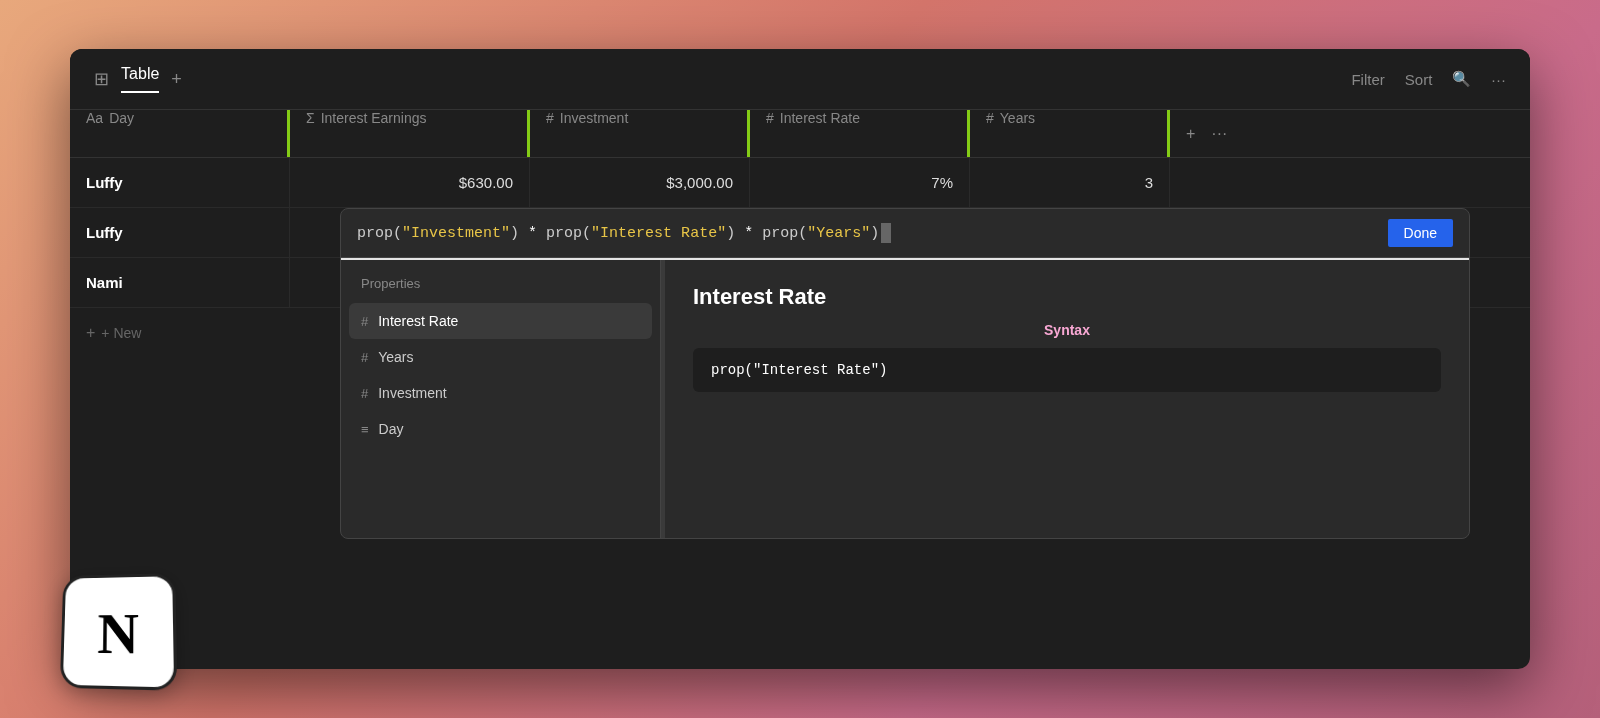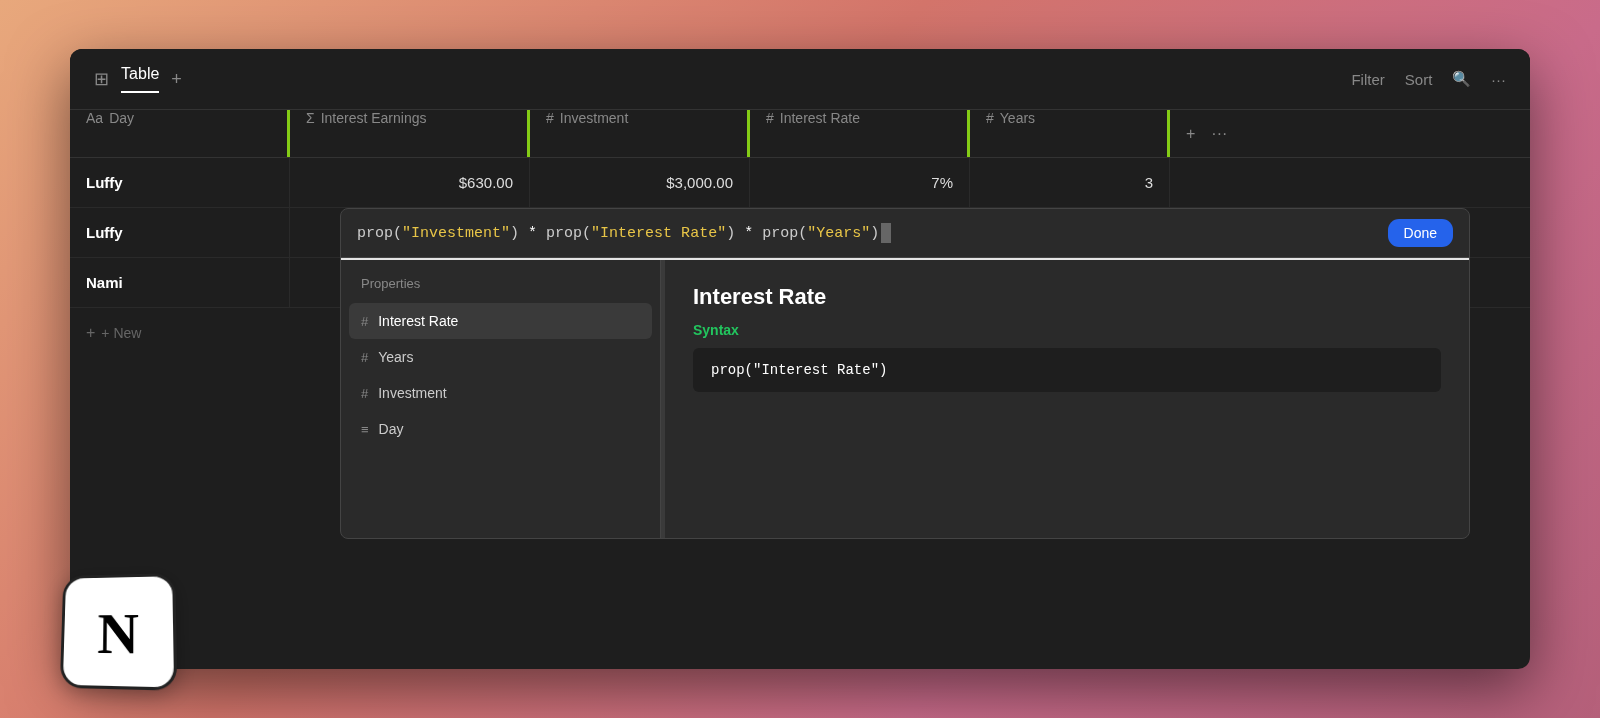--- a/index.html
+++ b/index.html
@@ -156,21 +156,21 @@
       font-family: 'Menlo', 'Monaco', 'Courier New', monospace;
       color: #fff;
     }
     .prop-investment { color: #e8c547; }
     .prop-interest-rate { color: #e8c547; }
     .prop-years { color: #e8c547; }
     .done-btn {
       background: #2563eb;
       color: #fff;
       border: none;
-      border-radius: 11px;
+      border-radius: 2px;
       padding: 6px 16px;
       font-size: 14px;
       font-weight: 500;
       cursor: pointer;
       white-space: nowrap;
     }
     .cursor-block {
       width: 10px;
       height: 20px;
       background: #666;
@@ -234,24 +234,25 @@
       font-weight: 700;
       margin-bottom: 12px;
     }
     .docs-desc {
       color: #ccc;
       font-size: 15px;
       line-height: 1.5;
       margin-bottom: 16px;
     }
     .docs-syntax-label {
-      color: #22c55e;
+      color: #f9a8d4;
       font-size: 14px;
       font-weight: 700;
       margin-bottom: 10px;
+      text-align: center;
     }
     .docs-code {
       background: #1e1e1e;
       border-radius: 6px;
       padding: 14px 18px;
       font-family: 'Menlo', 'Monaco', 'Courier New', monospace;
       font-size: 14px;
       color: #fff;
     }
     

